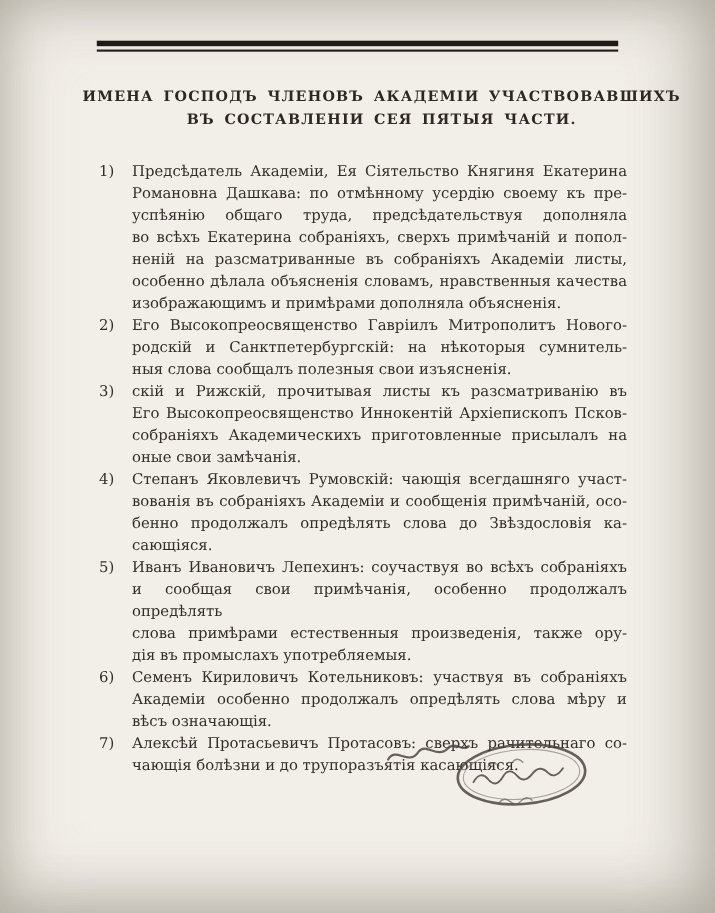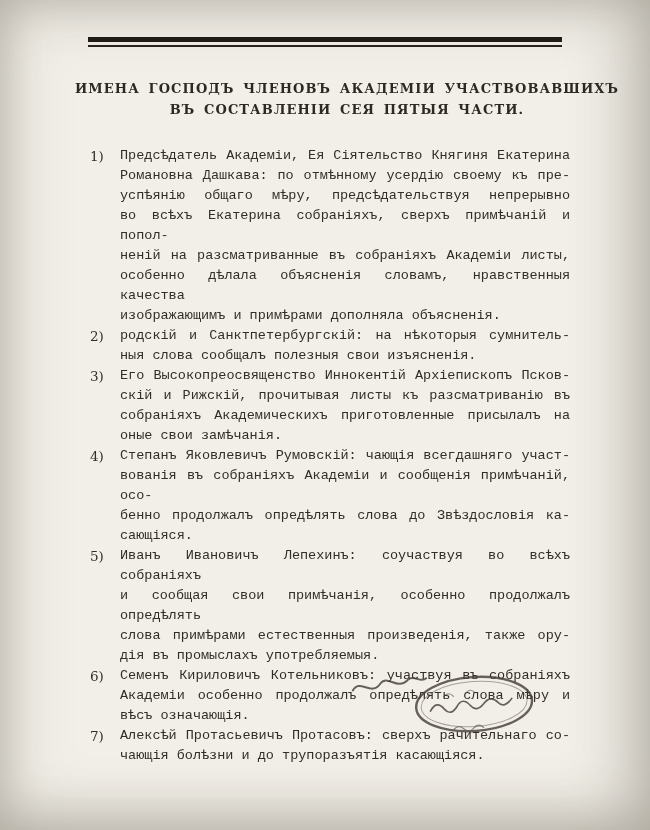--- a/index.html
+++ b/index.html
@@ -42,21 +42,21 @@
   .list {
     position: absolute;
     top: 146px; left: 90px; right: 80px;
     font-size: 13.5px;
     line-height: 20px;
     color: #322e27;
   }
   .entry { display: flex; }
   .num { flex: none; width: 30px; }
   .txt { flex: 1; min-width: 0; }
-  .line { text-align: justify; text-align-last: justify; font-family: Liberation Mono, monospace; }
+  .line { text-align: justify; text-align-last: justify; }
   .line.last { text-align-last: left; }
   .stamp {
     position: absolute;
     left: 348px; top: 662px;
     width: 195px; height: 84px;
     transform: rotate(-4deg);
     opacity: .82;
     pointer-events: none;
   }
 </style>
@@ -72,41 +72,42 @@
     <div>ВЪ СОСТАВЛЕНІИ СЕЯ ПЯТЫЯ ЧАСТИ.</div>
   </div>
 
   <div class="list">
 
     <div class="entry">
       <span class="num">1)</span>
       <span class="txt">
           <div class="line">Предсѣдатель Академіи, Ея Сіятельство Княгиня Екатерина</div>
           <div class="line">Романовна Дашкава: по отмѣнному усердію своему къ пре-</div>
-          <div class="line">успѣянію общаго мѣру, предсѣдательствуя непрерывно</div>
+          <div class="line">успѣянію общаго труда, предсѣдательствуя дополняла</div>
           <div class="line">во всѣхъ Екатерина собраніяхъ, сверхъ примѣчаній и попол-</div>
           <div class="line">неній на разсматриванные въ собраніяхъ Академіи листы,</div>
           <div class="line">особенно дѣлала объясненія словамъ, нравственныя качества</div>
           <div class="line last">изображающимъ и примѣрами дополняла объясненія.</div>
         </span>
     </div>
 
     <div class="entry">
       <span class="num">2)</span>
       <span class="txt">
+          <div class="line">Его Высокопреосвященство Гавріилъ Митрополитъ Нового-</div>
           <div class="line">родскій и Санктпетербургскій: на нѣкоторыя сумнитель-</div>
           <div class="line last">ныя слова сообщалъ полезныя свои изъясненія.</div>
         </span>
     </div>
 
     <div class="entry">
       <span class="num">3)</span>
       <span class="txt">
+          <div class="line">скій и Рижскій, прочитывая листы къ разсматриванію въ</div>
           <div class="line">Его Высокопреосвященство Иннокентій Архіепископъ Псков-</div>
-          <div class="line">скій и Рижскій, прочитывая листы къ разсматриванію въ</div>
           <div class="line">собраніяхъ Академическихъ приготовленные присылалъ на</div>
           <div class="line last">оные свои замѣчанія.</div>
         </span>
     </div>
 
     <div class="entry">
       <span class="num">4)</span>
       <span class="txt">
           <div class="line">Степанъ Яковлевичъ Румовскій: чающія всегдашняго участ-</div>
           <div class="line">вованія въ собраніяхъ Академіи и сообщенія примѣчаній, осо-</div>

